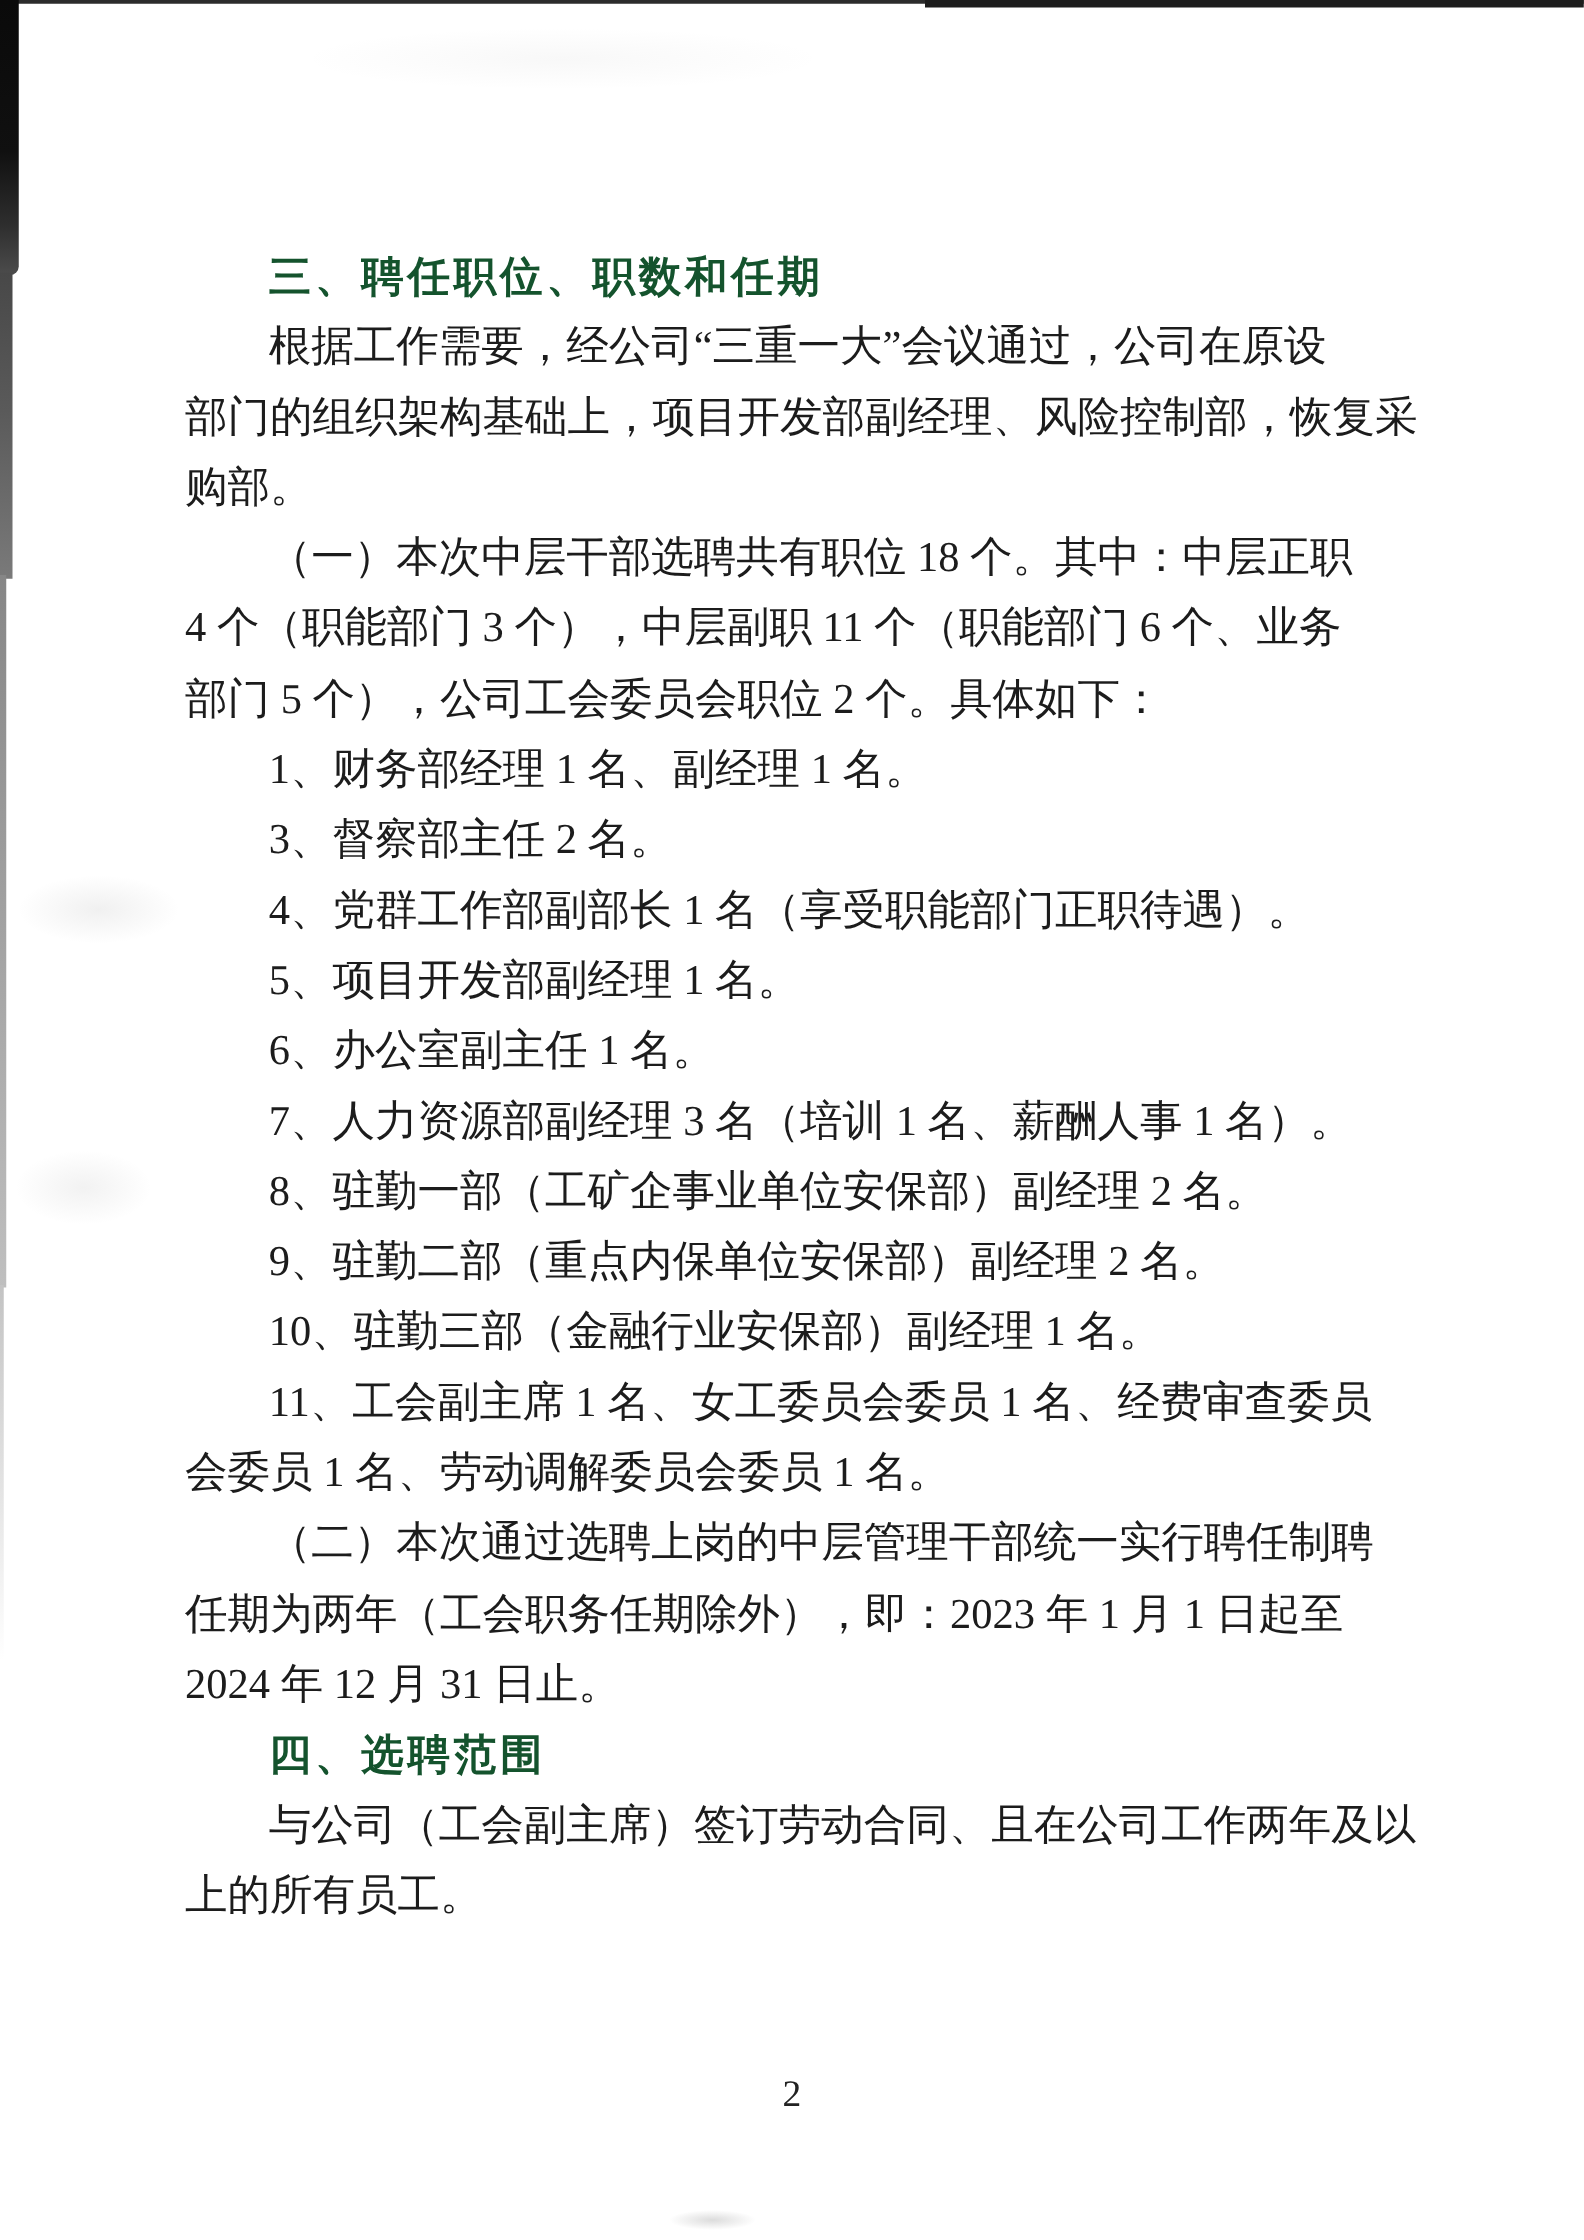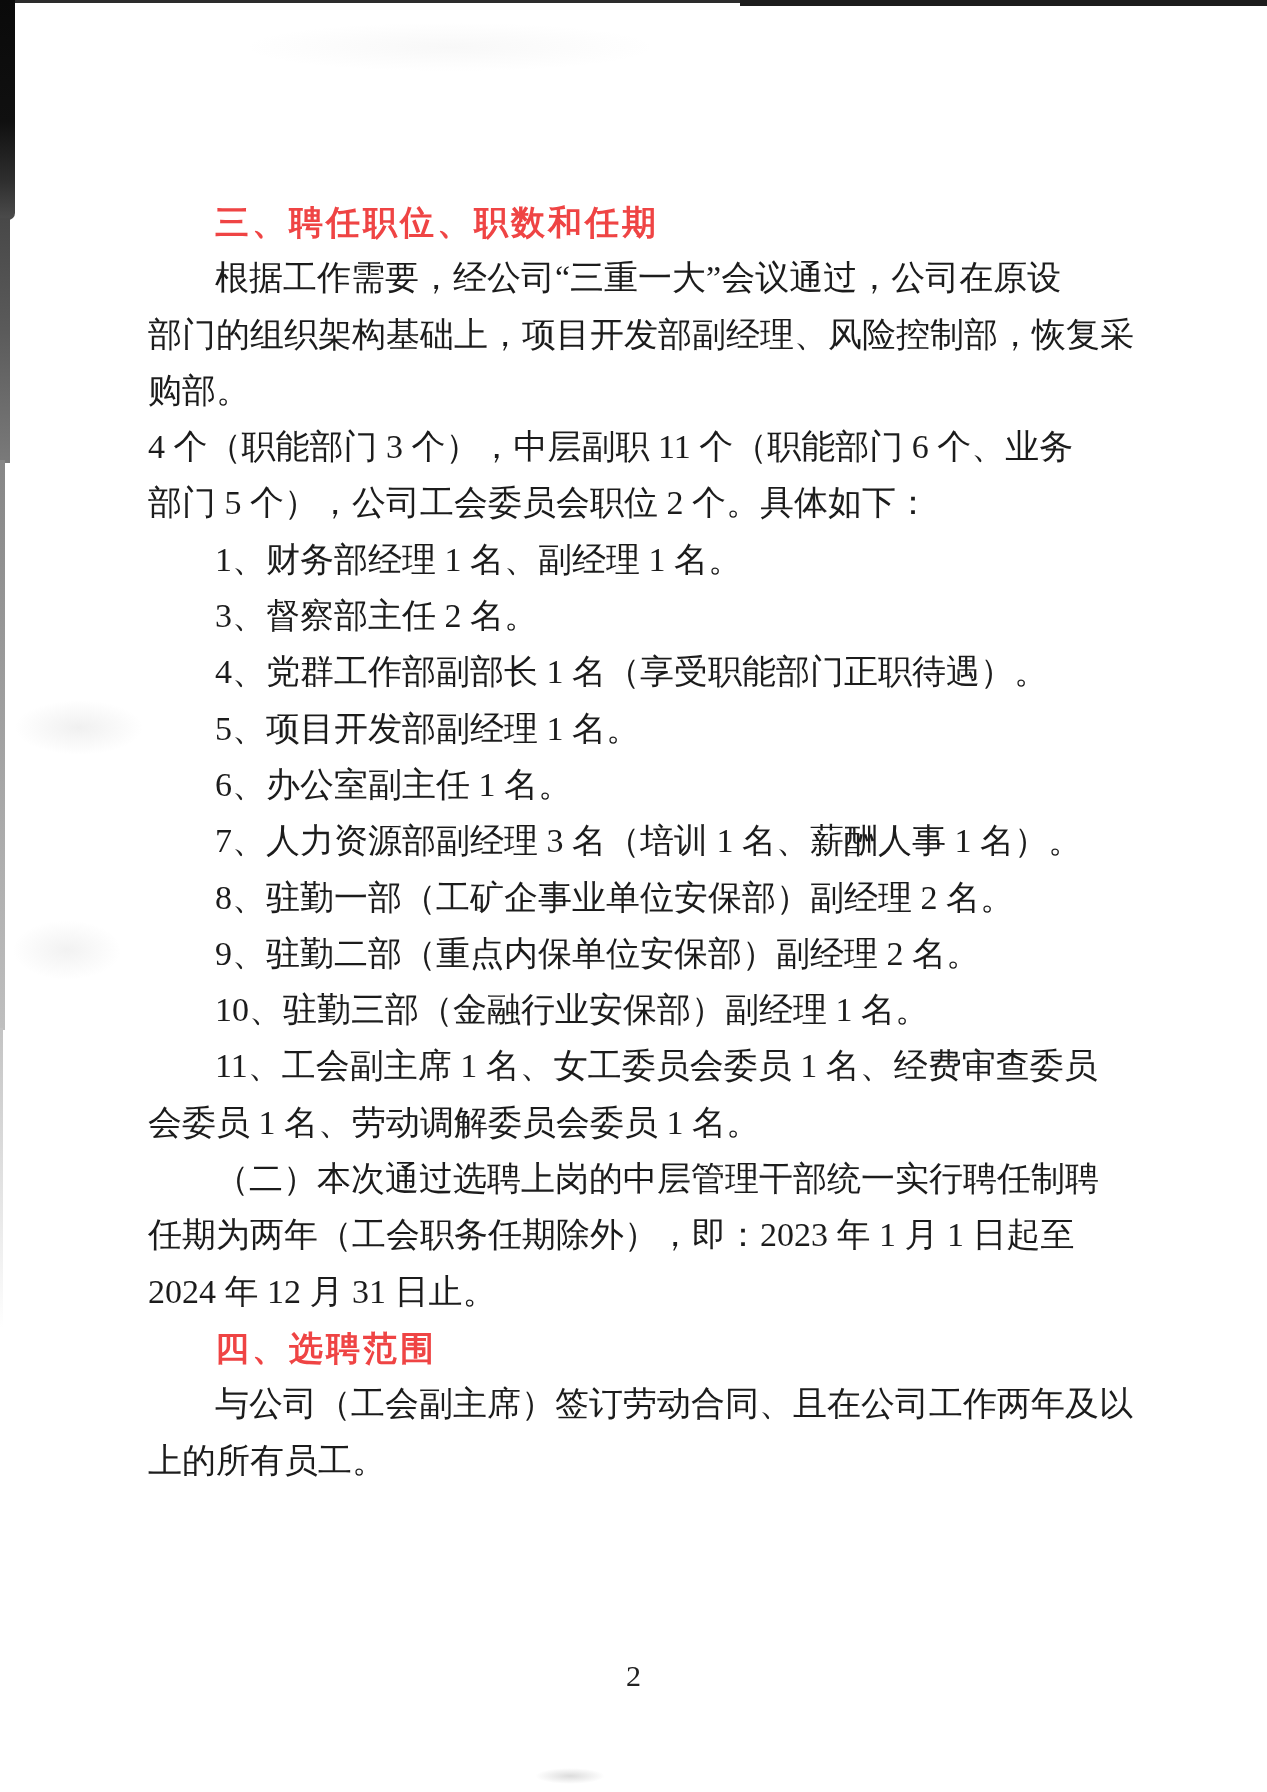--- a/index.html
+++ b/index.html
@@ -57,21 +57,21 @@
     height: 56.3px;
     line-height: 56.3px;
     font-size: 34px;
     white-space: nowrap;
     letter-spacing: 0px;
   }
   .indent { padding-left: 67px; }
   .heading {
     font-family: "Liberation Sans", "DejaVu Sans", sans-serif;
     font-weight: 700;
-    color: #ef4444;
+    color: #14532d;
     letter-spacing: 3px;
   }
   .page-number {
     position: absolute;
     top: 1655px;
     left: 0;
     width: 100%;
     height: 42px;
     line-height: 42px;
     text-align: center;
@@ -91,20 +91,21 @@
 <div class="smudge" id="smudge-1"></div>
 <div class="smudge" id="smudge-2"></div>
 <div class="smudge" id="smudge-3"></div>
 <div class="smudge" id="smudge-4"></div>
 
 <div class="content">
   <div class="line heading indent">三、聘任职位、职数和任期</div>
   <div class="line indent">根据工作需要，经公司“三重一大”会议通过，公司在原设</div>
   <div class="line">部门的组织架构基础上，项目开发部副经理、风险控制部，恢复采</div>
   <div class="line">购部。</div>
+  <div class="line indent">（一）本次中层干部选聘共有职位 18 个。其中：中层正职</div>
   <div class="line">4 个（职能部门 3 个），中层副职 11 个（职能部门 6 个、业务</div>
   <div class="line">部门 5 个），公司工会委员会职位 2 个。具体如下：</div>
   <div class="line indent">1、财务部经理 1 名、副经理 1 名。</div>
   <div class="line indent">3、督察部主任 2 名。</div>
   <div class="line indent">4、党群工作部副部长 1 名（享受职能部门正职待遇）。</div>
   <div class="line indent">5、项目开发部副经理 1 名。</div>
   <div class="line indent">6、办公室副主任 1 名。</div>
   <div class="line indent">7、人力资源部副经理 3 名（培训 1 名、薪酬人事 1 名）。</div>
   <div class="line indent">8、驻勤一部（工矿企事业单位安保部）副经理 2 名。</div>
   <div class="line indent">9、驻勤二部（重点内保单位安保部）副经理 2 名。</div>

